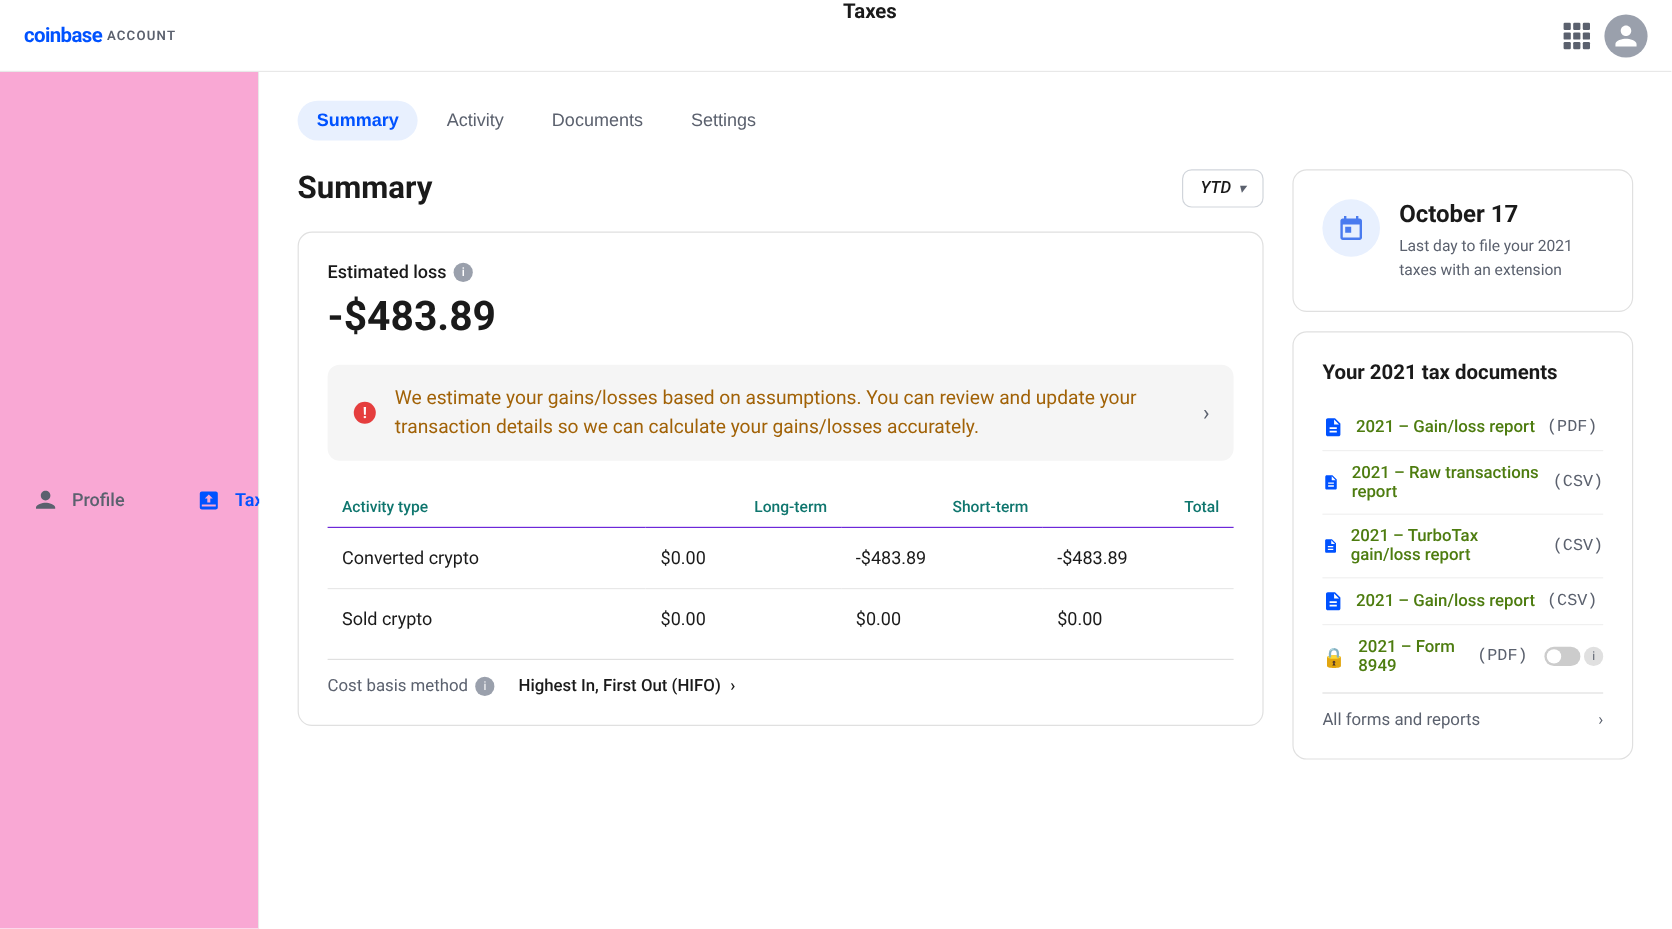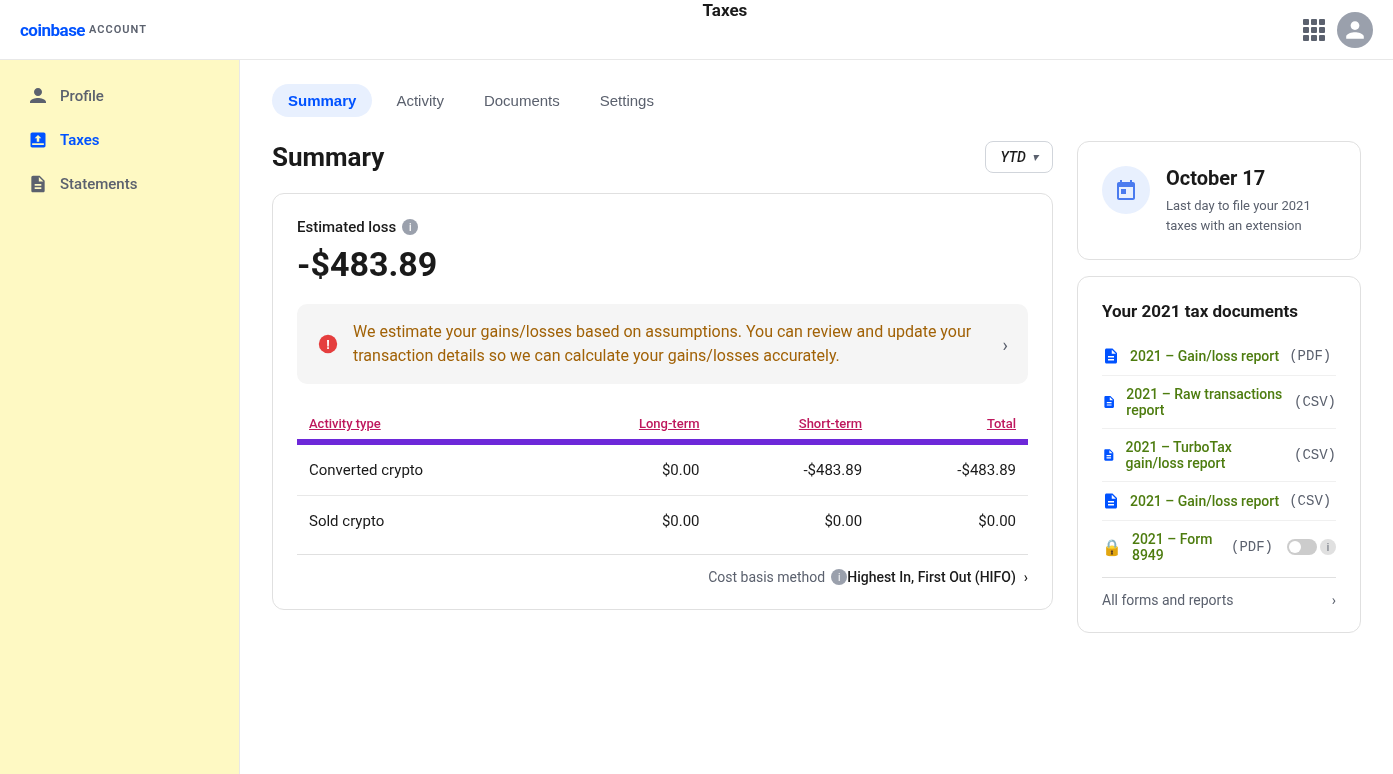--- a/index.html
+++ b/index.html
@@ -20,22 +20,22 @@
     .grid-icon { display: grid; grid-template-columns: repeat(3,6px); gap: 2px; cursor: pointer; }
     .grid-dot { width: 6px; height: 6px; background: #5b616e; border-radius: 1px; }
     .avatar { width: 36px; height: 36px; border-radius: 50%; background: #9aa0ac; display: flex; align-items: center; justify-content: center; cursor: pointer; }
     .avatar svg { width: 22px; height: 22px; fill: #fff; }
 
     
     .layout { display: flex; flex: 1; overflow: hidden; }
 
     
     .sidebar {
-      width: 240px; border-right: 1px solid #e8e8e8; padding: 16px 0;
-      display: flex; flex-direction: column; gap: 4px; background: #fef9c3;
+      width: 216px; border-right: 1px solid #e8e8e8; padding: 16px 0;
+      display: flex; gap: 4px; background: #f9a8d4;
     }
     .sidebar-item {
       display: flex; align-items: center; gap: 12px;
       padding: 10px 20px; cursor: pointer; border-radius: 8px;
       margin: 0 8px; color: #5b616e; font-size: 15px; font-weight: 500;
     }
     .sidebar-item.active { color: #0052ff; }
     .sidebar-icon { width: 20px; height: 20px; display: flex; align-items: center; justify-content: center; }
 
     
@@ -75,36 +75,36 @@
       background: #f5f5f5; border-radius: 10px; padding: 16px 20px;
       display: flex; align-items: center; gap: 14px; margin-bottom: 24px;
     }
     .alert-icon { width: 22px; height: 22px; flex-shrink: 0; }
     .alert-text { font-size: 16px; color: #a16207; flex: 1; line-height: 1.5; }
     .alert-chevron { color: #5b616e; font-size: 18px; cursor: pointer; }
 
     
     .activity-table { width: 100%; border-collapse: collapse; }
     .activity-table th {
-      text-align: right; font-size: 13px; font-weight: 500; color: #be185d;
-      padding: 8px 12px; border-bottom: 6px solid #6d28d9; text-decoration: underline;
+      text-align: right; font-size: 13px; font-weight: 500; color: #0f766e;
+      padding: 8px 12px; border-bottom: 1px solid #6d28d9;
     }
     .activity-table th:first-child { text-align: left; }
     .activity-table td {
-      text-align: right; font-size: 15px; color: #1a1a1a;
+      text-align: left; font-size: 15px; color: #1a1a1a;
       padding: 16px 12px; border-bottom: 1px solid #e8e8e8;
     }
     .activity-table td:first-child { text-align: left; }
     .activity-table tr:last-child td { border-bottom: none; }
 
     
     .cost-basis-row {
-      display: flex; align-items: center; justify-content: flex-end;
+      display: flex; align-items: center; justify-content: flex-start;
       padding: 14px 0 0; border-top: 1px solid #e0e0e0; margin-top: 8px;
-      font-size: 14px; color: #5b616e; cursor: pointer;
+      font-size: 14px; color: #5b616e; cursor: pointer; gap: 20px;
     }
     .cost-basis-left { display: flex; align-items: center; gap: 6px; }
     .cost-basis-right { display: flex; align-items: center; gap: 8px; font-weight: 500; color: #1a1a1a; }
 
     
     .right-card { border: 1px solid #e0e0e0; border-radius: 12px; padding: 24px; margin-bottom: 16px; }
     .oct-header { display: flex; align-items: flex-start; gap: 16px; }
     .calendar-icon-circle {
       width: 48px; height: 48px; border-radius: 50%; background: #e8f0fe;
       display: flex; align-items: center; justify-content: center; flex-shrink: 0;

